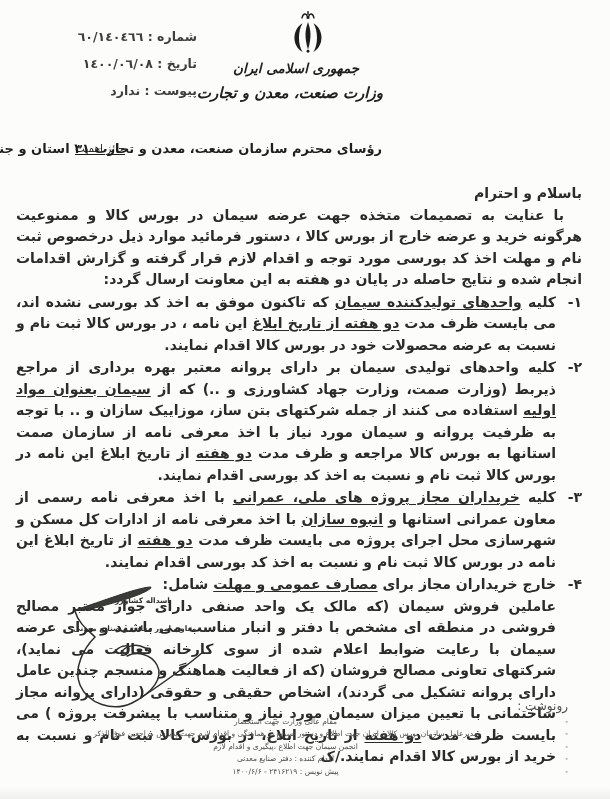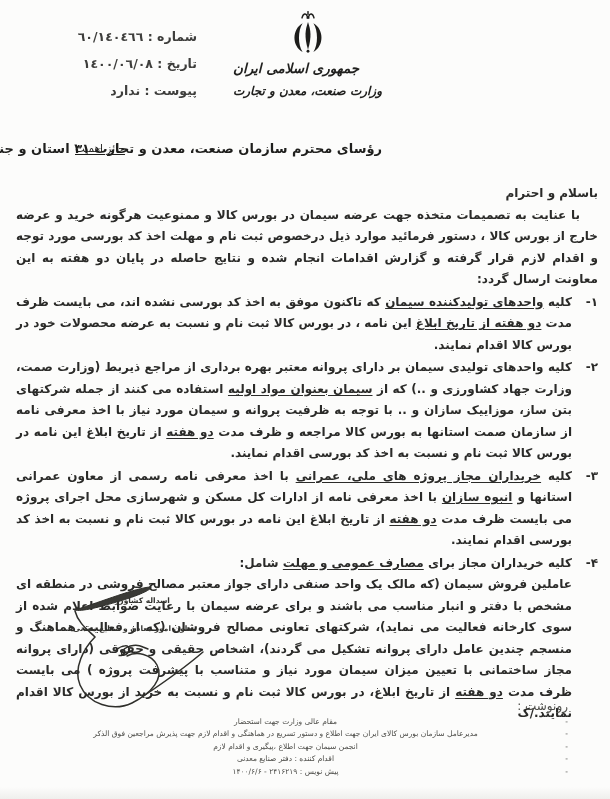--- a/index.html
+++ b/index.html
@@ -17,35 +17,35 @@
     text-align: right; font-size: 12.5px; font-weight: bold;
     color: #3e3e3c; line-height: 14px;
   }
   .meta .meta-line { margin-bottom: 13px; white-space: nowrap; }
   .meta .num { letter-spacing: .5px; }
 
   
   .letterhead { position: absolute; left: 225px; top: 10px; width: 150px; text-align: left; margin-left: 8px; }
   .letterhead svg { display: block; margin: 0 auto; }
   .gov1 { font-size: 13.5px; font-weight: bold; font-style: italic; margin-top: 3px; color: #21211f; white-space: nowrap; }
-  .gov2 { font-size: 12px; font-weight: bold; font-style: italic; margin-top: 8px; color: #21211f; white-space: nowrap; }
+  .gov2 { font-size: 15px; font-weight: bold; font-style: italic; margin-top: 8px; color: #21211f; white-space: nowrap; }
 
   .recipient {
     position: absolute; top: 141px; right: 228px; font-size: 13px;
     font-weight: bold; white-space: nowrap; color: #1f1f1d;
   }
   .importance {
     position: absolute; top: 142px; left: 75px; font-size: 10.5px;
     font-weight: normal; text-decoration: underline; text-underline-offset: 2px; color: #1f1f1d;
   }
 
   
   .body {
-    position: absolute; top: 183px; right: 12px; left: 16px;
-    font-size: 12px; font-weight: bold; line-height: 21.5px;
+    position: absolute; top: 183px; right: 28px; left: 16px;
+    font-size: 14px; font-weight: bold; line-height: 21.5px;
     text-align: justify; color: #2b2b29;
   }
   .intro { text-indent: 18px; }
   .item { display: flex; margin-top: 1px; }
   .marker { flex: 0 0 26px; }
   .item-text { flex: 1; text-align: justify; }
   .sub-text { padding-right: 26px; text-align: justify; }
   .u { text-decoration: underline; text-underline-offset: 2px; }
 
   
@@ -121,21 +121,21 @@
         <div class="item">
           <span class="marker">۲-</span>
           <div class="item-text"><span>کلیه واحدهای تولیدی سیمان بر دارای پروانه معتبر بهره برداری از مراجع ذیربط (وزارت صمت، وزارت جهاد کشاورزی و ..) که از </span><span class="u">سیمان بعنوان مواد اولیه</span><span> استفاده می کنند از جمله شرکتهای بتن ساز، موزاییک سازان و .. با توجه به ظرفیت پروانه و سیمان مورد نیاز با اخذ معرفی نامه از سازمان صمت استانها به بورس کالا مراجعه و ظرف مدت </span><span class="u">دو هفته</span><span> از تاریخ ابلاغ این نامه در بورس کالا ثبت نام و نسبت به اخذ کد بورسی اقدام نمایند.</span></div>
         </div>
         <div class="item">
           <span class="marker">۳-</span>
           <div class="item-text"><span>کلیه </span><span class="u">خریداران مجاز پروژه های ملی، عمرانی</span><span> با اخذ معرفی نامه رسمی از معاون عمرانی استانها و </span><span class="u">انبوه سازان</span><span> با اخذ معرفی نامه از ادارات کل مسکن و شهرسازی محل اجرای پروژه می بایست ظرف مدت </span><span class="u">دو هفته</span><span> از تاریخ ابلاغ این نامه در بورس کالا ثبت نام و نسبت به اخذ کد بورسی اقدام نمایند.</span></div>
         </div>
         <div class="item">
           <span class="marker">۴-</span>
-          <div class="item-text"><span>کلیه خریداران مجاز برای </span><span class="u">مصارف عمومی و مهلت</span><span> شامل:</span></div>
+          <div class="item-text"><span>خارج خریداران مجاز برای </span><span class="u">مصارف عمومی و مهلت</span><span> شامل:</span></div>
         </div>
         <div class="sub-text"><span>عاملین فروش سیمان (که مالک یک واحد صنفی دارای جواز معتبر مصالح فروشی در منطقه ای مشخص با دفتر و انبار مناسب می باشند و برای عرضه سیمان با رعایت ضوابط اعلام شده از سوی کارخانه فعالیت می نماید)، شرکتهای تعاونی مصالح فروشان (که از فعالیت هماهنگ و منسجم چندین عامل دارای پروانه تشکیل می گردند)، اشخاص حقیقی و حقوقی (دارای پروانه مجاز ساختمانی با تعیین میزان سیمان مورد نیاز و متناسب با پیشرفت پروژه ) می بایست ظرف مدت </span><span class="u">دو هفته</span><span> از تاریخ ابلاغ، در بورس کالا ثبت نام و نسبت به خرید از بورس کالا اقدام نمایند./ک</span></div>
       </div>
   </div>
 
   <div class="sig">
     <div class="sig-name">اسداله کشاورز</div>
     <div class="sig-title">معاون امور معادن و صنایع معدنی</div>
     <svg class="flourish" width="215" height="150" viewBox="0 0 215 150">
       <g fill="none" stroke="#2f2f2b" stroke-width="1.5" stroke-linecap="round">

